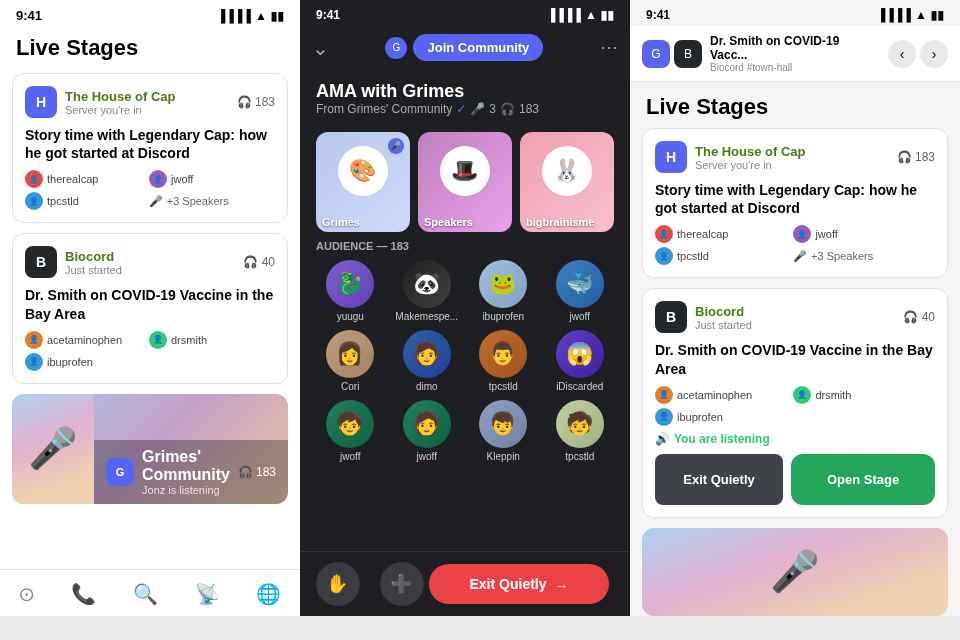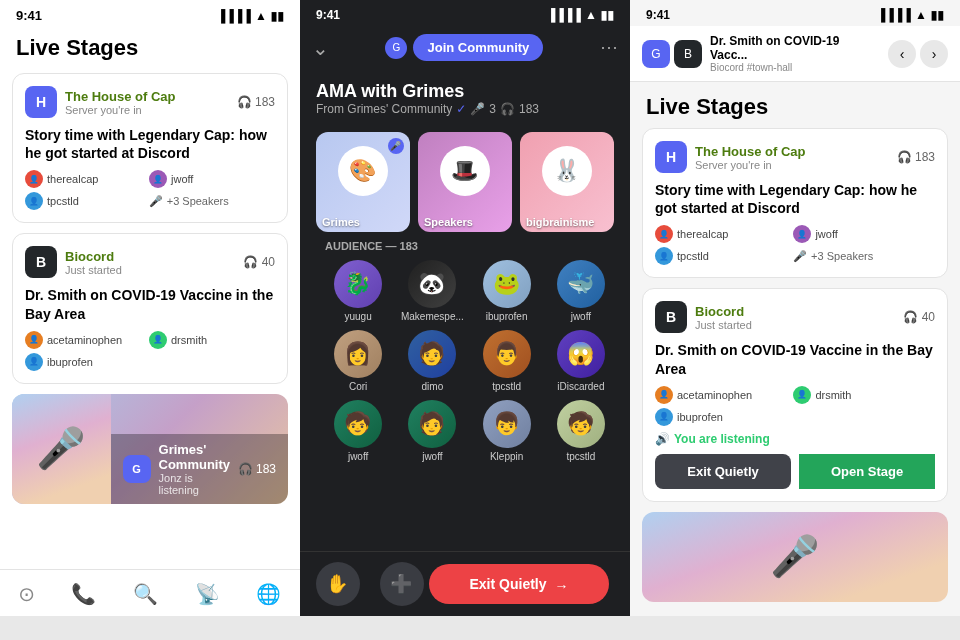--- a/index.html
+++ b/index.html
@@ -111,21 +111,21 @@
       background: linear-gradient(135deg, #a8c8e8, #c5a0c8, #e8c5a0);
       position: relative;
       display: flex; align-items: flex-end;
     }
     .image-card-overlay {
       background: rgba(0,0,0,0.3);
       width: 100%; padding: 8px 12px;
       display: flex; align-items: center; gap: 8px;
     }
     .image-card-text { color: #fff; }
-    .image-card-text .name { font-size: 13px; font-weight: 700; }
+    .image-card-text .name { font-size: 16px; font-weight: 700; }
     .image-card-text .sub { font-size: 11px; opacity: 0.8; }
     .bottom-nav {
       margin-top: auto;
       border-top: 1px solid #e3e3e3;
       display: flex; justify-content: space-around;
       padding: 8px 0 4px;
     }
     .nav-item {
       display: flex; flex-direction: column; align-items: center;
       font-size: 10px; color: #888; cursor: pointer;
@@ -201,21 +201,21 @@
       display: flex; align-items: center; justify-content: center;
       font-size: 22px;
     }
     .mic-icon-small {
       position: absolute; top: 6px; right: 6px;
       width: 16px; height: 16px; border-radius: 50%;
       background: #5865F2;
       display: flex; align-items: center; justify-content: center;
       font-size: 9px; color: #fff;
     }
-    .audience-section { padding: 0 16px; margin-left: 9px; }
+    .audience-section { padding: 0 16px; }
     .audience-label { font-size: 11px; color: #aaa; font-weight: 600; margin-bottom: 8px; }
     .audience-grid {
       display: grid; grid-template-columns: repeat(4, 1fr);
       gap: 8px;
     }
     .audience-member {
       display: flex; flex-direction: column; align-items: center;
       font-size: 10px; color: #ccc;
     }
     .audience-avatar {
@@ -323,23 +323,23 @@
     .action-buttons {
       display: flex; gap: 8px; margin-top: 8px;
     }
     .exit-quietly-btn {
       flex: 1; padding: 10px;
       background: #404249;
       color: #fff; border: none; border-radius: 8px;
       font-size: 13px; font-weight: 600; cursor: pointer;
     }
     .open-stage-btn {
-      flex: 1; padding: 10px;
+      flex: 1; padding: 18px;
       background: #23a55a;
-      color: #fff; border: none; border-radius: 0;
+      color: #fff; border: none; border-radius: 12px;
       font-size: 13px; font-weight: 600; cursor: pointer;
     }
     .right-image-card {
       margin: 0 12px;
       border-radius: 12px;
       overflow: hidden;
       height: 90px;
       background: linear-gradient(135deg, #a8c8e8, #c5a0c8, #e8c5a0);
     }
 

